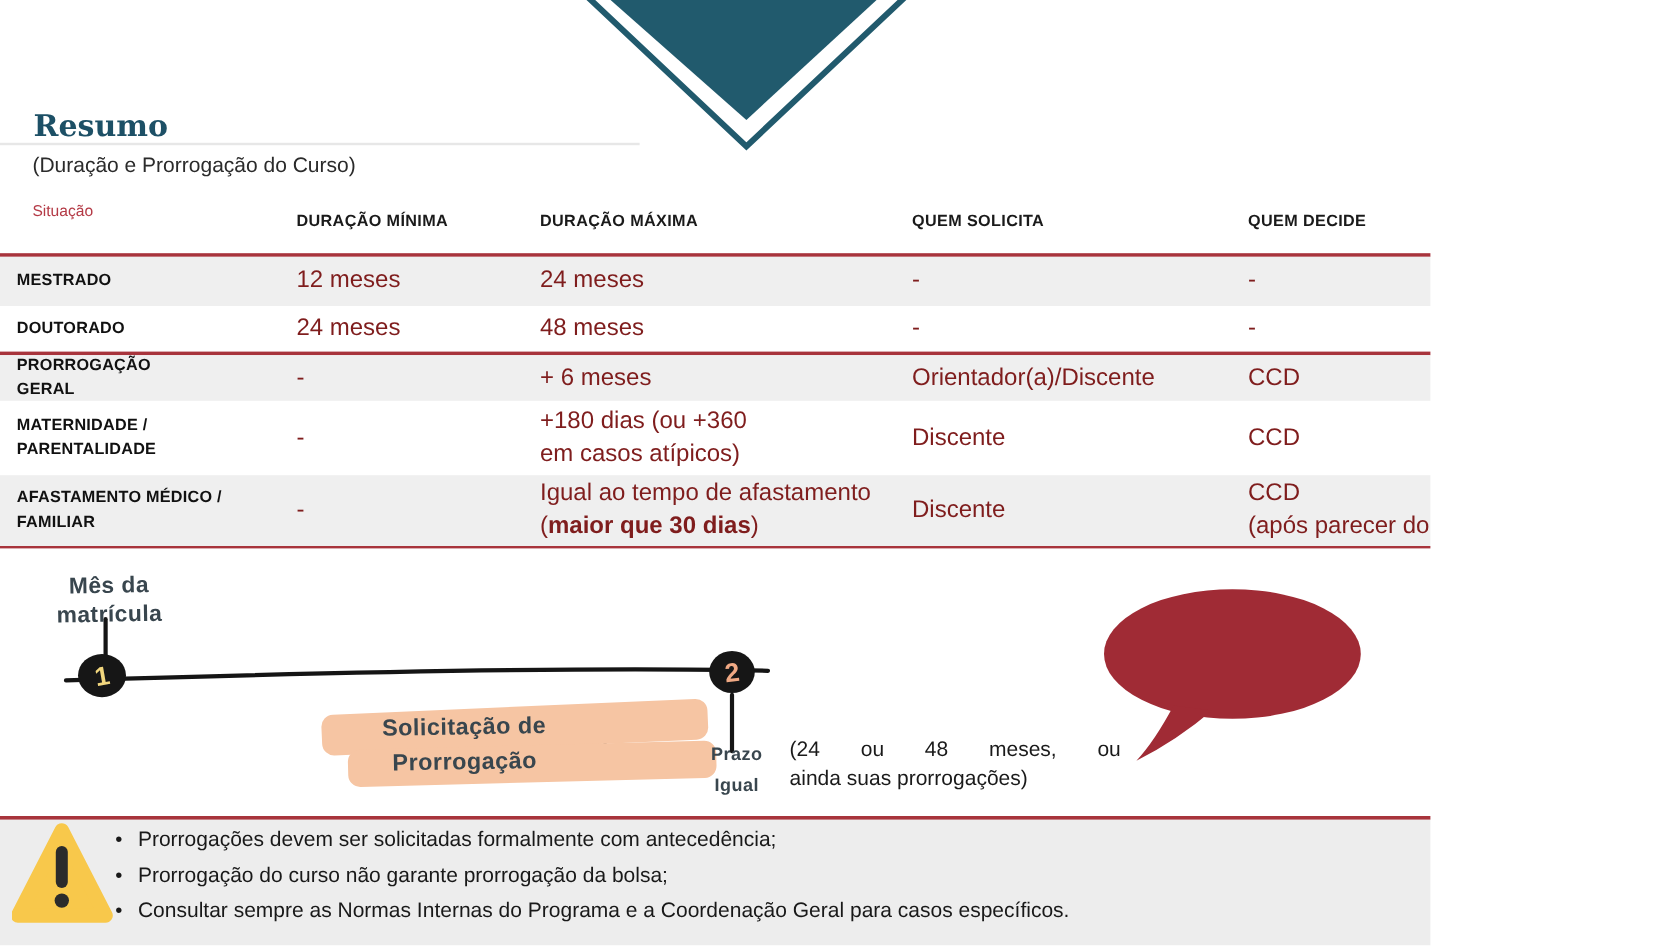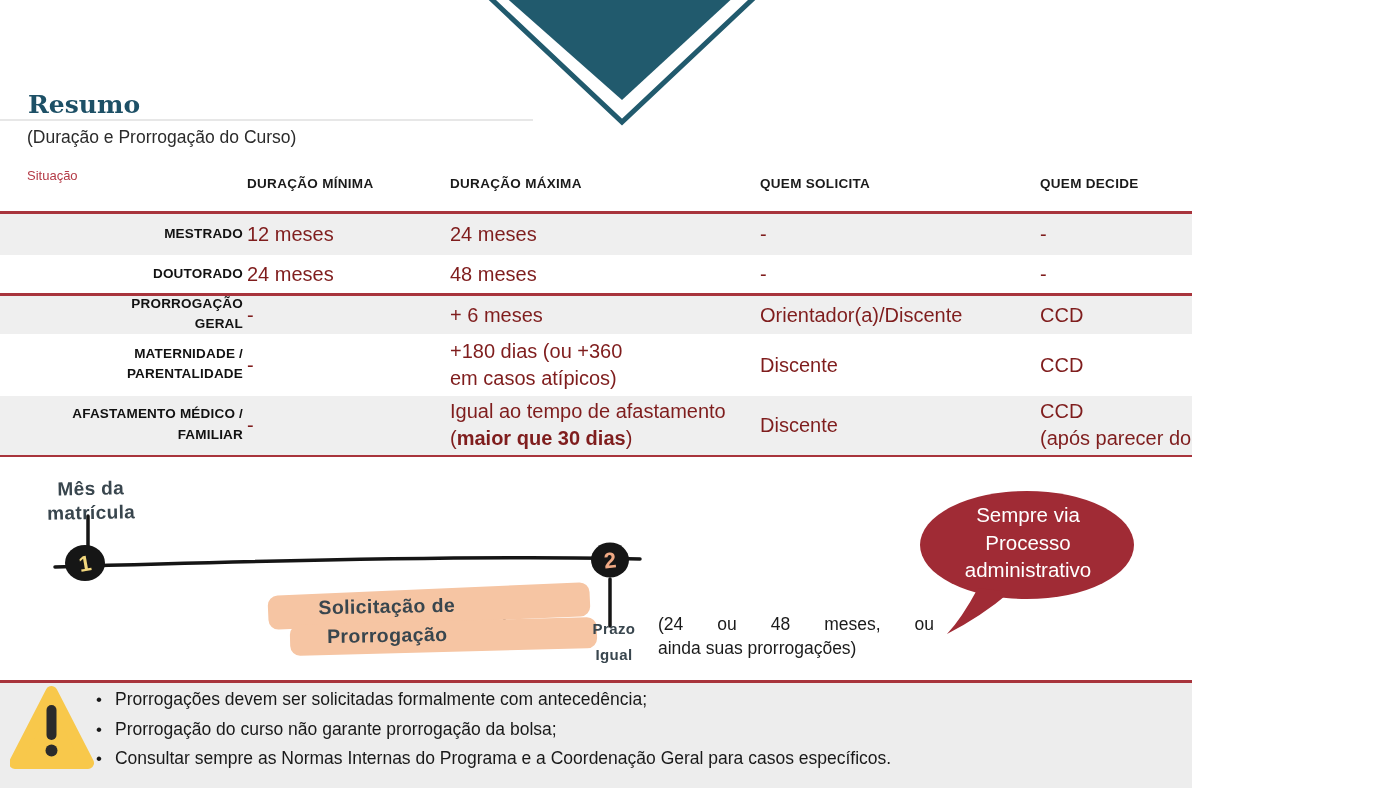--- a/index.html
+++ b/index.html
@@ -15,21 +15,21 @@
   
   .col-situacao{left:27px;top:168px;font-size:13px;color:var(--situacao-red);}
   .colh{top:176px;font-size:13.5px;font-weight:700;letter-spacing:.3px;color:#1a1a1a;}
   .redline{left:0;width:1390px;height:2.5px;background:var(--accent-red);}
   .rows{left:0;top:213.5px;width:1390px;display:flex;flex-direction:column;}
   .trow{position:relative;width:1390px;}
   .gray{background:var(--row-gray);}
   .rline{width:1390px;height:2.5px;background:var(--accent-red);}
   .cell{position:absolute;top:50%;transform:translateY(-50%);font-size:20px;color:#7f1d1d;line-height:1.35;}
   .situ{font-weight:700;font-size:13.5px;letter-spacing:.2px;line-height:1.55;color:#111;}
-  .c1{left:25px;width:218px;text-align:right;} .c2{left:247px;width:190px;} .c3{left:450px;width:300px;}
+  .c1{left:14px;width:218px;} .c2{left:247px;width:190px;} .c3{left:450px;width:300px;}
   .c4{left:760px;width:270px;} .c5{left:1040px;width:340px;}
   .b{font-weight:700;}
 
   
   .hand{font-weight:700;color:var(--hand-ink);letter-spacing:.4px;}
   .tl-start{left:30px;top:477px;width:122px;text-align:center;font-size:19px;line-height:24px;transform:rotate(-1deg);}
   .hl-stroke{background:var(--highlight-peach);border-radius:10px;}
   .hl1{left:268px;top:589px;width:322px;height:34px;transform:rotate(-2.5deg);}
   .hl2{left:290px;top:621px;width:307px;height:31px;transform:rotate(-1.5deg);}
   .hl-text{left:292px;top:592px;width:190px;text-align:center;font-size:19.5px;line-height:29px;transform:rotate(-1deg);}
@@ -157,25 +157,20 @@
 
   <div class="abs tl-note">
     <div class="j">(24 ou 48 meses, ou</div>
     <div>ainda suas prorrogações)</div>
   </div>
 
   <svg class="abs" style="left:900px;top:480px;" width="250" height="180" viewBox="0 0 250 180">
     <ellipse cx="127" cy="65" rx="107" ry="54" style="fill:var(--bubble-red);"></ellipse>
     <path d="M78 108 Q62 138 47 154 Q82 136 110 112 Z" style="fill:var(--bubble-red);"></path>
   </svg>
-  <div class="abs bubble-text">
-    <div>Sempre via</div>
-    <div>Processo</div>
-    <div>administrativo</div>
-  </div>
 
   <div class="abs footer-strip"></div>
   <div class="abs footer-line"></div>
 
   <svg class="abs z4" style="left:10px;top:685px;" width="95" height="100" viewBox="0 0 95 100">
     <polygon points="41.5,7 78,78 5,78" style="fill:var(--warning-yellow);stroke:var(--warning-yellow);" stroke-width="12" stroke-linejoin="round"></polygon>
     <rect x="36.5" y="20" width="10" height="35" rx="5" fill="#2b2b2b"></rect>
     <circle cx="41.5" cy="65.5" r="6" fill="#2b2b2b"></circle>
   </svg>
 

